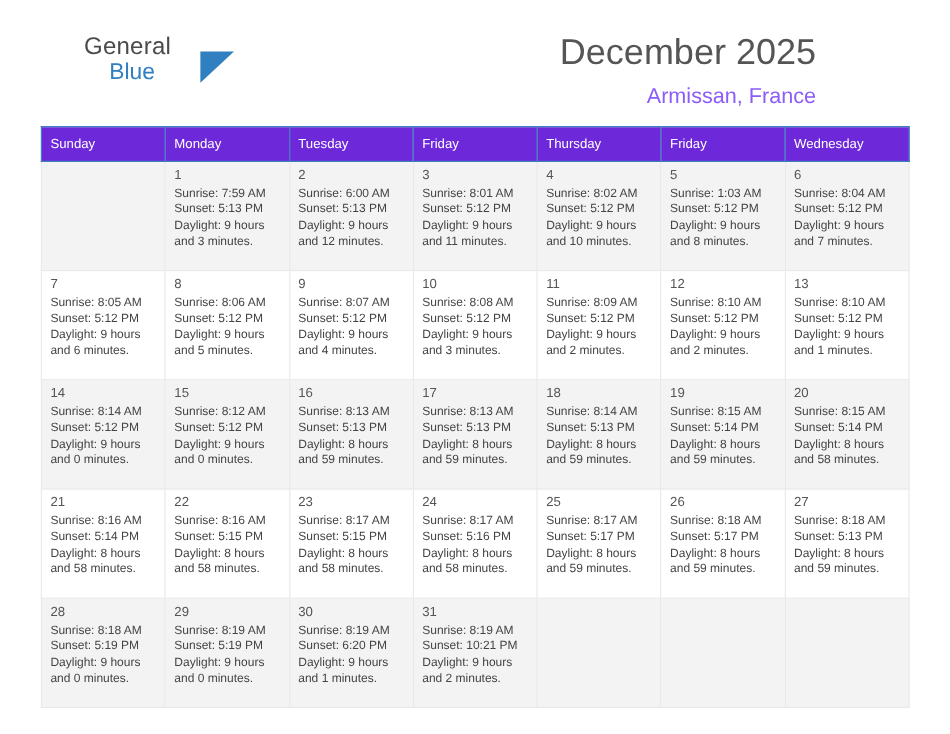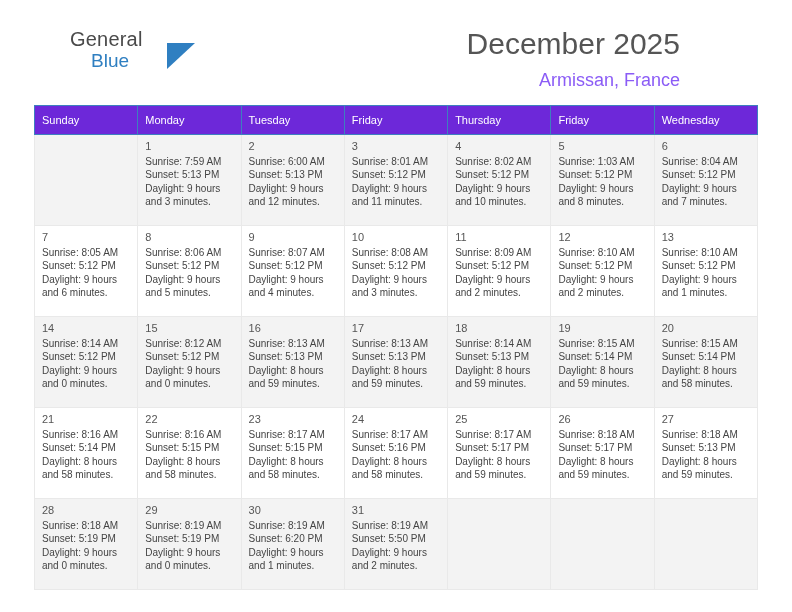--- a/index.html
+++ b/index.html
@@ -443,21 +443,21 @@
               <div>Sunrise: 8:19 AM</div>
               <div>Sunset: 6:20 PM</div>
               <div>Daylight: 9 hours</div>
               <div>and 1 minutes.</div>
             </div>
           </td>
           <td>
             <div class="daynum">31</div>
             <div class="info">
               <div>Sunrise: 8:19 AM</div>
-              <div>Sunset: 5:50 PM</div>
+              <div>Sunset: 10:21 PM</div>
               <div>Daylight: 9 hours</div>
               <div>and 2 minutes.</div>
             </div>
           </td>
           <td>
             <div class="daynum empty">&nbsp;</div>
             <div class="info"></div>
           </td>
           <td>
             <div class="daynum empty">&nbsp;</div>

